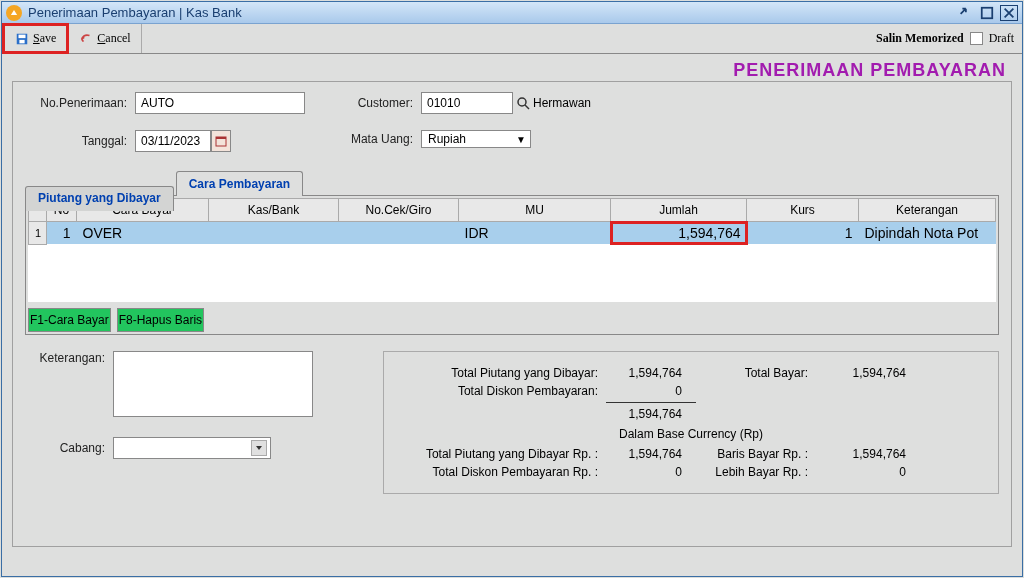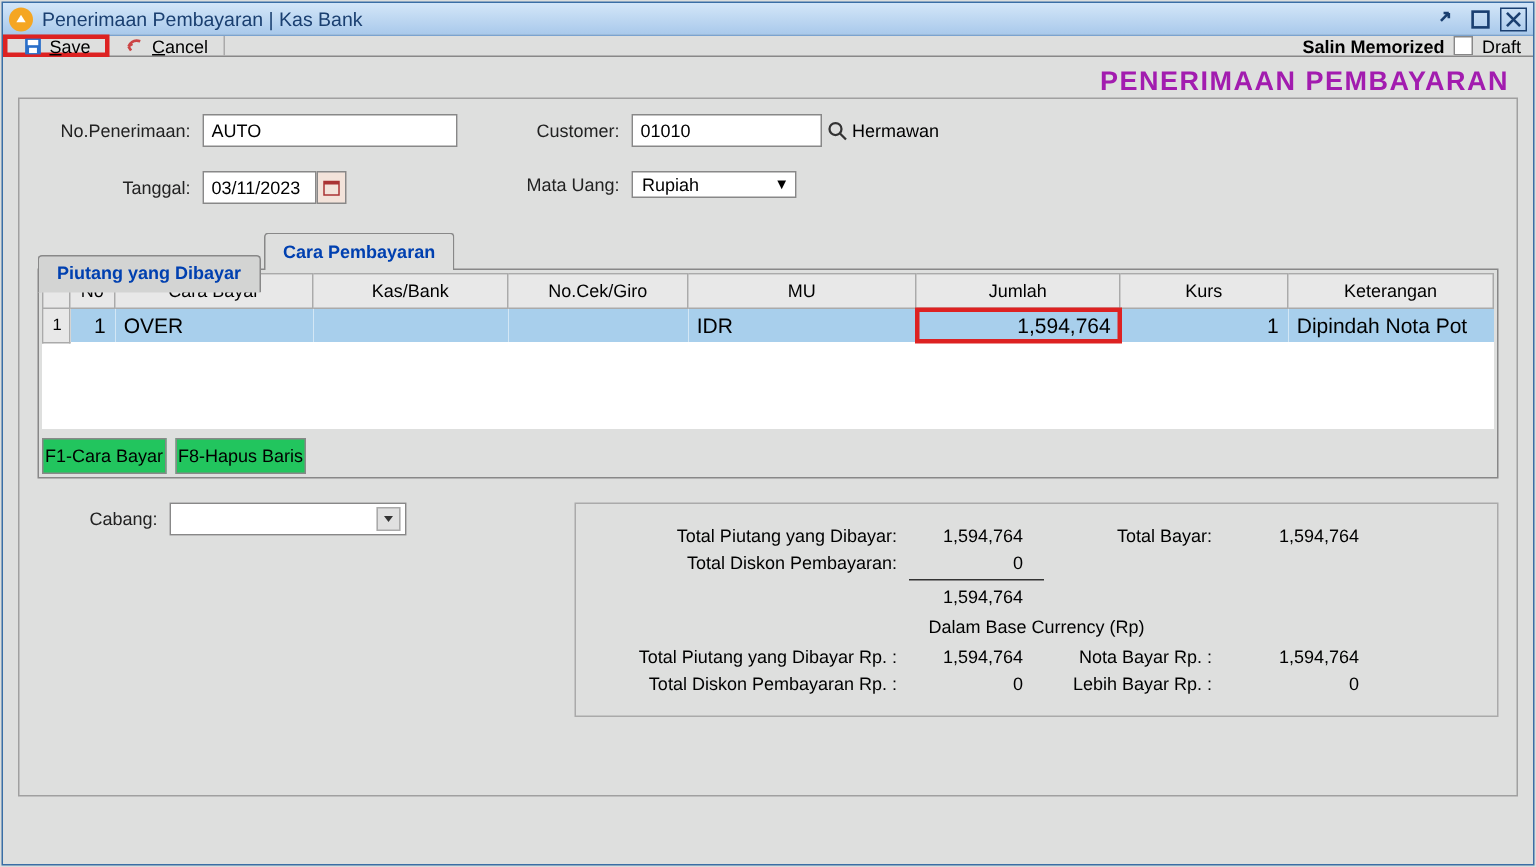--- a/index.html
+++ b/index.html
@@ -38,25 +38,26 @@
   }
   .title-text { color: #1a3f70; font-size: 13px; }
   .window-controls { margin-left: auto; display: flex; gap: 4px; }
   .win-btn {
     width: 18px; height: 16px;
     display: flex; align-items: center; justify-content: center;
     color: #1a3f70; font-weight: bold;
     cursor: pointer;
   }
   .toolbar {
-    height: 14px;
+    height: 30px;
     background: #dedfde;
     border-bottom: 1px solid #888;
     display: flex;
     align-items: stretch;
+    font-family: Liberation Serif, serif;
   }
   .toolbar-btn {
     padding: 3px 10px;
     display: flex;
     align-items: center;
     gap: 4px;
     border-right: 1px solid #aaa;
     cursor: pointer;
   }
   .save-highlight {
@@ -100,21 +101,21 @@
   .form-row { display: flex; align-items: center; margin-bottom: 8px; }
   .lbl { width: 110px; text-align: right; padding-right: 8px; color: #222; }
   .input {
     height: 22px;
     border: 1px solid #888;
     background: #fff;
     padding: 2px 5px;
     font-size: 12px;
   }
   .w170 { width: 170px; }
-  .w110 { width: 127px; }
+  .w110 { width: 92px; }
   .upper-col { display: inline-flex; flex-direction: column; gap: 8px; }
   .date-picker { display: inline-flex; }
   .date-btn {
     width: 20px; height: 22px;
     border: 1px solid #888;
     display: flex; align-items: center; justify-content: center;
     background: #f3e3da;
   }
   .lookup-btn {
     width: 20px; height: 22px;
@@ -374,20 +375,24 @@
           </div>
           <div class="btn-row">
             <button class="push-btn">F1-Cara Bayar</button>
             <button class="push-btn">F8-Hapus Baris</button>
           </div>
         </div>
       </div>
 
       <div class="lower-row">
         <div class="lower-left">
+          <div class="form-row" style="align-items:flex-start; margin-bottom:20px;">
+            <span class="lbl" style="width:88px;">Keterangan:</span>
+            <div class="multiline"></div>
+          </div>
           <div class="form-row">
             <span class="lbl" style="width:88px;">Cabang:</span>
             <div class="combo">
               <div class="arrow">
                 <svg width="8" height="8" viewBox="0 0 8 8">
                     <path d="M1 2 L4 6 L7 2 Z" fill="#333"></path>
                   </svg>
               </div>
             </div>
           </div>
@@ -406,21 +411,21 @@
           </div>
           <div class="sum-line"></div>
           <div class="tot-row">
             <span class="tot-lbl"></span>
             <span class="tot-val">1,594,764</span>
           </div>
           <div class="base-label">Dalam Base Currency (Rp)</div>
           <div class="tot-row">
             <span class="tot-lbl">Total Piutang yang Dibayar Rp. :</span>
             <span class="tot-val">1,594,764</span>
-            <span class="tot-lbl2">Nota Bayar Rp. :</span>
+            <span class="tot-lbl2">Baris Bayar Rp. :</span>
             <span class="tot-val2">1,594,764</span>
           </div>
           <div class="tot-row">
             <span class="tot-lbl">Total Diskon Pembayaran Rp. :</span>
             <span class="tot-val">0</span>
             <span class="tot-lbl2">Lebih Bayar Rp. :</span>
             <span class="tot-val2">0</span>
           </div>
         </div>
       </div>

